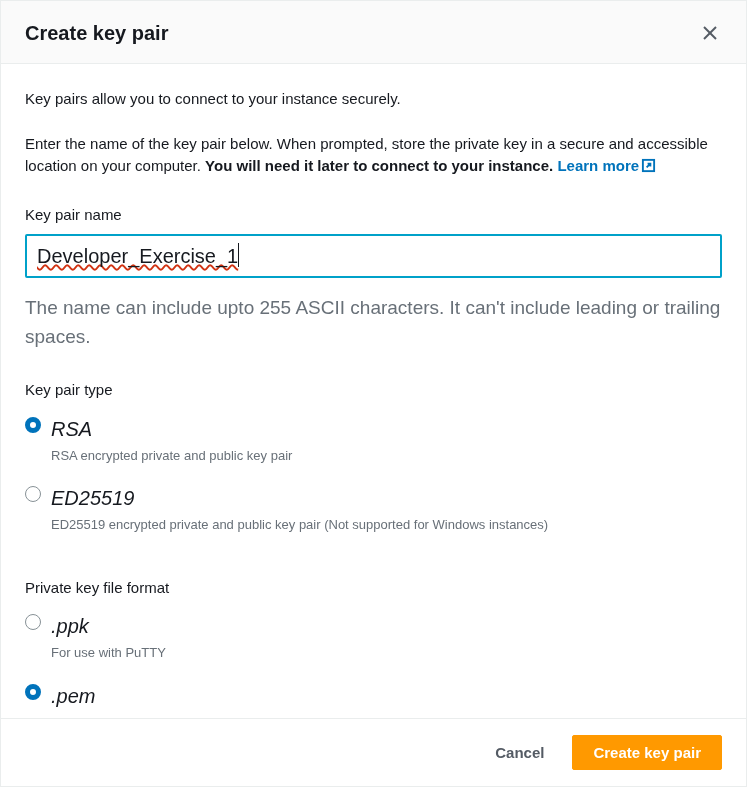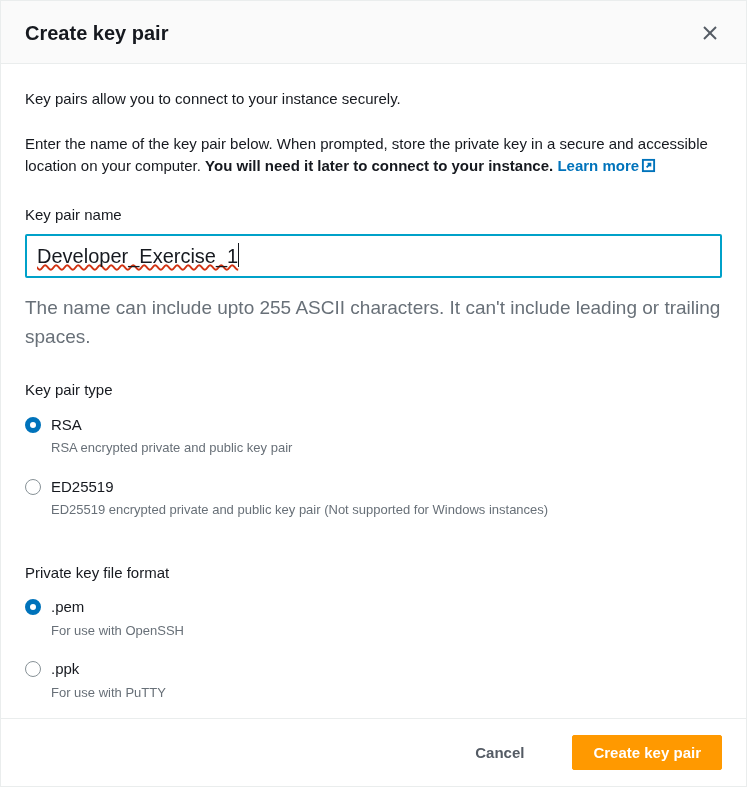--- a/index.html
+++ b/index.html
@@ -113,36 +113,37 @@
       position: relative;
       background: #fff;
     }
     .radio.selected {
       border: 5px solid #0073bb;
     }
     .radio-text {
       flex: 1;
     }
     .radio-title {
-      font-size: 15px;
-      color: #16191f;
+      font-size: 20px;
+      color: #16191f;
+      font-style: italic;
     }
     .radio-desc {
       font-size: 13px;
       color: #687078;
       margin-top: 2px;
       margin-bottom: 14px;
     }
 
     .modal-footer {
       border-top: 1px solid #eaeded;
       padding: 16px 24px;
       display: flex;
       justify-content: flex-end;
-      gap: 28px;
+      gap: 8px;
       align-items: center;
     }
     .btn {
       font-size: 15px;
       font-weight: 700;
       padding: 8px 20px;
       border-radius: 2px;
       cursor: pointer;
       border: none;
     }
@@ -204,32 +205,32 @@
         <div class="radio-title">ED25519</div>
         <div class="radio-desc">ED25519 encrypted private and public key pair (Not supported for Windows instances)</div>
       </div>
     </div>
   </div>
 
   <div class="field-block">
     <div class="group-label">Private key file format</div>
 
     <div class="radio-row">
+      <div class="radio"></div>
+      <div class="radio-text">
+        <div class="radio-title">.ppk</div>
+        <div class="radio-desc">For use with PuTTY</div>
+      </div>
+    </div>
+
+    <div class="radio-row">
       <div class="radio selected"></div>
       <div class="radio-text">
         <div class="radio-title">.pem</div>
         <div class="radio-desc">For use with OpenSSH</div>
-      </div>
-    </div>
-
-    <div class="radio-row">
-      <div class="radio"></div>
-      <div class="radio-text">
-        <div class="radio-title">.ppk</div>
-        <div class="radio-desc">For use with PuTTY</div>
       </div>
     </div>
   </div>
 </div>
 
 <div class="modal-footer">
   <button class="btn btn-cancel">Cancel</button>
   <button class="btn btn-primary">Create key pair</button>
 </div>
 

